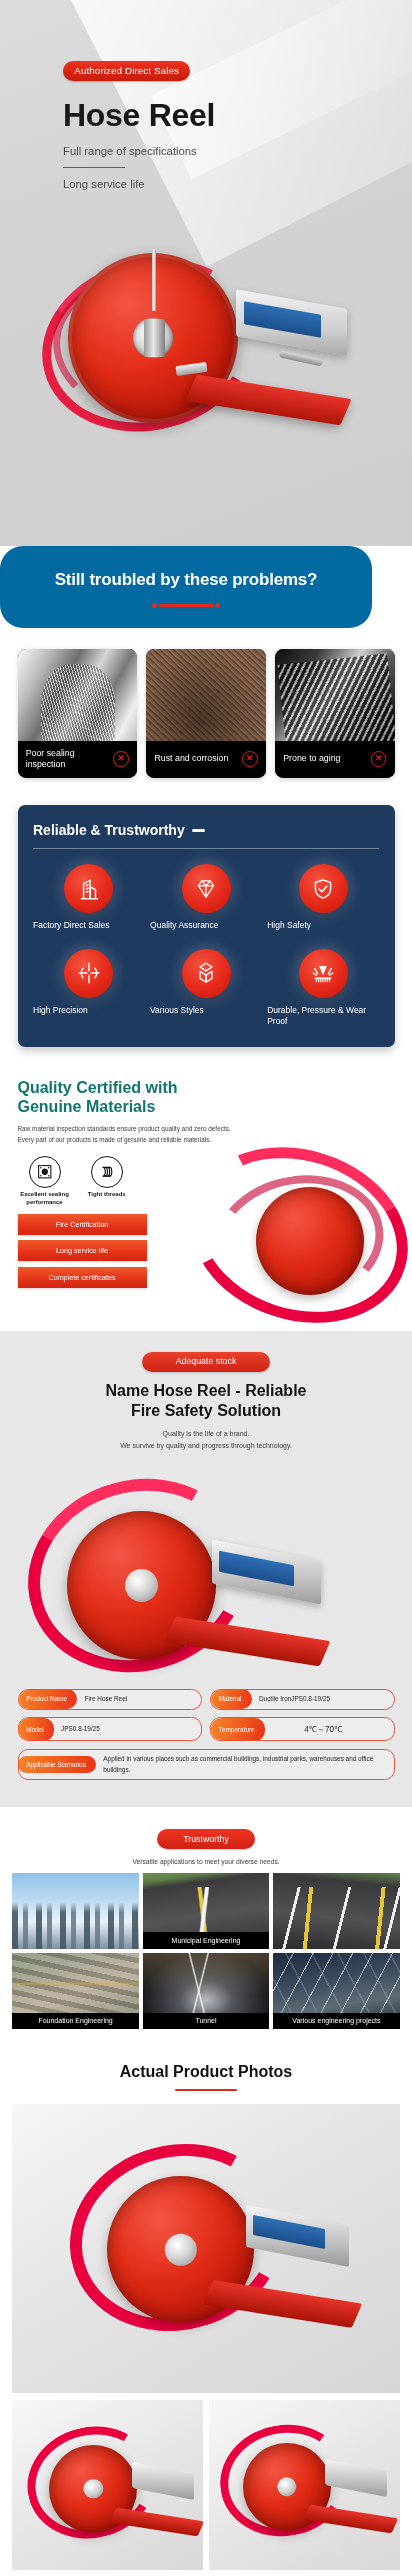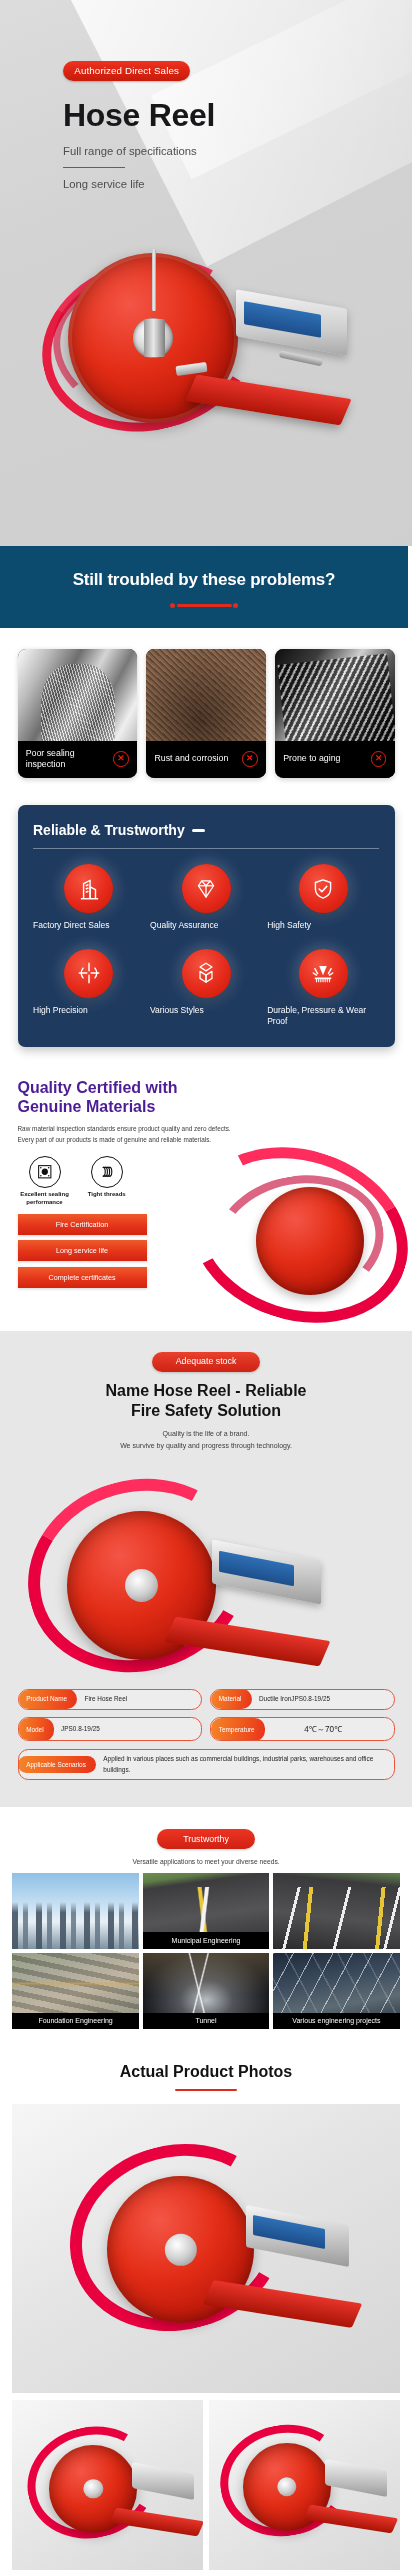--- a/index.html
+++ b/index.html
@@ -147,24 +147,25 @@
     border-radius:2.1px; transform:rotate(-8deg);
   }
   .nozzle{
     position:absolute; left:258px; top:133px; width:44px;height:7.2px;
     background:linear-gradient(180deg,#d8d8d8,#8a8a8a);
     border-radius:3.6px; transform:rotate(12deg);
   }
 
   
   .banner {
-    width: 408px;
-    background: #0c4a6e;
+    width: 372px;
+    background: #0369a1;
     padding: 24px 0 20.6px;
     text-align: center;
+    border-radius: 23px;
   }
   .banner h2 {
     color: #fff;
     font-size: 17px;
     font-weight: bold;
     letter-spacing: -0.2px;
   }
   .banner-deco {
     margin: 12.4px auto 0;
     width: 77px; height: 5.2px;
@@ -264,21 +265,21 @@
     box-shadow: 0 0 13.4px 3.1px rgba(255,255,255,.20), 0 3.1px 7.2px rgba(0,0,0,.3);
     display:flex;align-items:center;justify-content:center;
   }
   .rel-circle svg{ width:26px;height:26px; }
   .rel-label{ color:#fff; font-size:8.5px; line-height:1.3; }
 
   
   .quality{ width:412px; background:#fff; padding: 7.2px 0 20.6px; position:relative; }
   .q-inner{ padding: 0 17.5px; position:relative; }
   .q-title{
-    font-size: 16px; font-weight:bold; line-height:1.22; color:#4c1d95;
+    font-size: 16px; font-weight:bold; line-height:1.22; color:#0f766e;
     max-width: 222px;
   }
   .q-desc{ margin-top: 7.2px; font-size: 6.4px; color:#3b3b3b; line-height:1.65; max-width: 216px; }
   .q-body{ display:flex; margin-top: 10.3px; position:relative; }
   .q-left{ width: 129px; flex:0 0 129px; position:relative; z-index:3; }
   .q-icons{ display:flex; gap: 8.2px; margin-bottom: 7.2px; }
   .q-icon-col{ text-align:center; width:54px; }
   .q-ic{
     width:32px;height:32px;border-radius:50%;
     border:1px solid #141414; margin:0 auto 3.6px;
@@ -314,21 +315,21 @@
   .q-reel{
     position:absolute; right: 31px; top: 31px;
     width: 108px;height:108px;border-radius:50%;
     background: radial-gradient(circle at 36% 30%, #f45546 0%, #e22d16 42%, #b81508 80%, #8d0e04 100%);
     box-shadow: inset 0 0 15.5px rgba(0,0,0,.45), 0 4.1px 9.3px rgba(0,0,0,.25);
   }
 
   
   .spec{ width:412px; background:#e7e7e7; padding: 20.6px 0 27px; position:relative; overflow:hidden; }
   .spec-pill{
-    display:block; margin: 0 auto 9.3px; width: 108px; text-align:center;
+    display:block; margin: 0 auto 9.3px; width: 128px; text-align:center;
     background: linear-gradient(180deg,#e8412d,#cf2214);
     color:#fff; font-size:8.8px; padding: 4.6px 0 5.2px; border-radius: 11.3px;
     box-shadow:0 1px 2.6px rgba(0,0,0,.2);
   }
   .spec h2{
     text-align:center; font-size: 16px; font-weight:bold; line-height:1.25; color:#131313;
   }
   .spec-sub{ text-align:center; font-size:7px; color:#3c3c3c; margin-top: 7.2px; line-height:1.7; }
   .spec-photo{ position:relative; height: 247px; margin-top: 3.1px; }
   .sp-hose{

